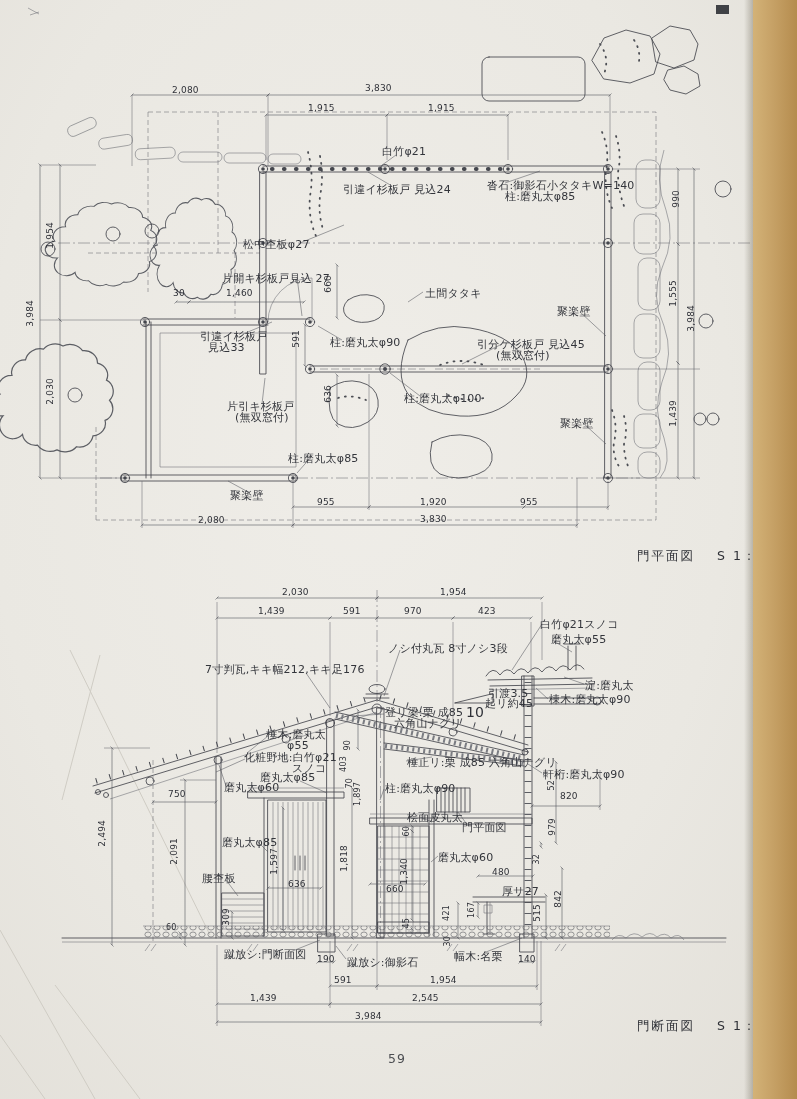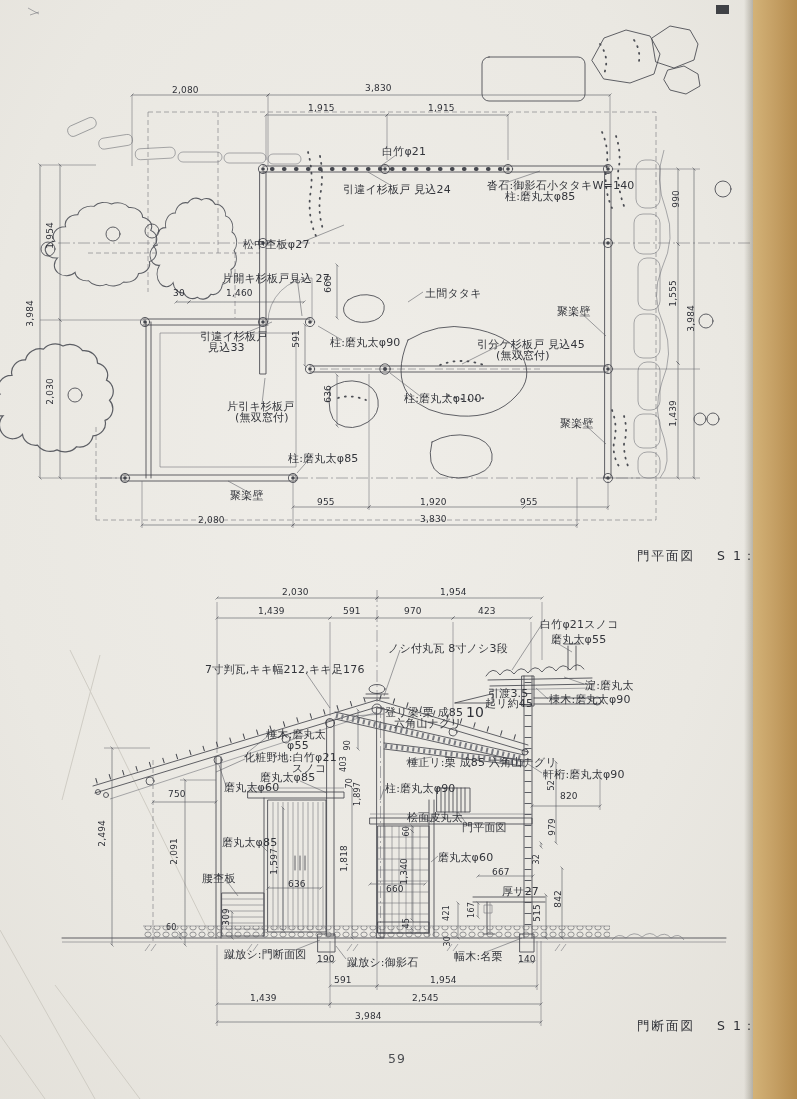--- a/index.html
+++ b/index.html
@@ -420,21 +420,21 @@
 <span class="dim rot" style="left:270px;top:848px">1,597</span>
 <span class="dim" style="left:288px;top:880px">636</span>
 <span class="dim rot" style="left:222px;top:908px">309</span>
 <span class="dim" style="left:166px;top:924px;font-size:8px">60</span>
 <span class="dim rot" style="left:403px;top:826px;font-size:8px">60</span>
 <span class="dim rot" style="left:400px;top:858px">1,340</span>
 <span class="dim" style="left:386px;top:885px">660</span>
 <span class="dim rot" style="left:403px;top:918px;font-size:8px">45</span>
 <span class="dim rot" style="left:443px;top:905px;font-size:8px">421</span>
 <span class="dim rot" style="left:468px;top:902px;font-size:8px">167</span>
-<span class="dim" style="left:492px;top:868px">667</span>
+<span class="dim" style="left:492px;top:868px">480</span>
 <span class="lbl" style="left:502px;top:886px">厚サ27</span>
 <span class="dim" style="left:560px;top:792px">820</span>
 <span class="dim rot" style="left:548px;top:780px;font-size:8px">52</span>
 <span class="dim rot" style="left:548px;top:818px">979</span>
 <span class="dim rot" style="left:533px;top:854px;font-size:8px">32</span>
 <span class="dim rot" style="left:554px;top:890px">842</span>
 <span class="dim rot" style="left:533px;top:904px">515</span>
 <span class="dim rot" style="left:444px;top:936px;font-size:8px">30</span>
 <span class="dim" style="left:317px;top:955px">190</span>
 <span class="dim" style="left:518px;top:955px">140</span>

